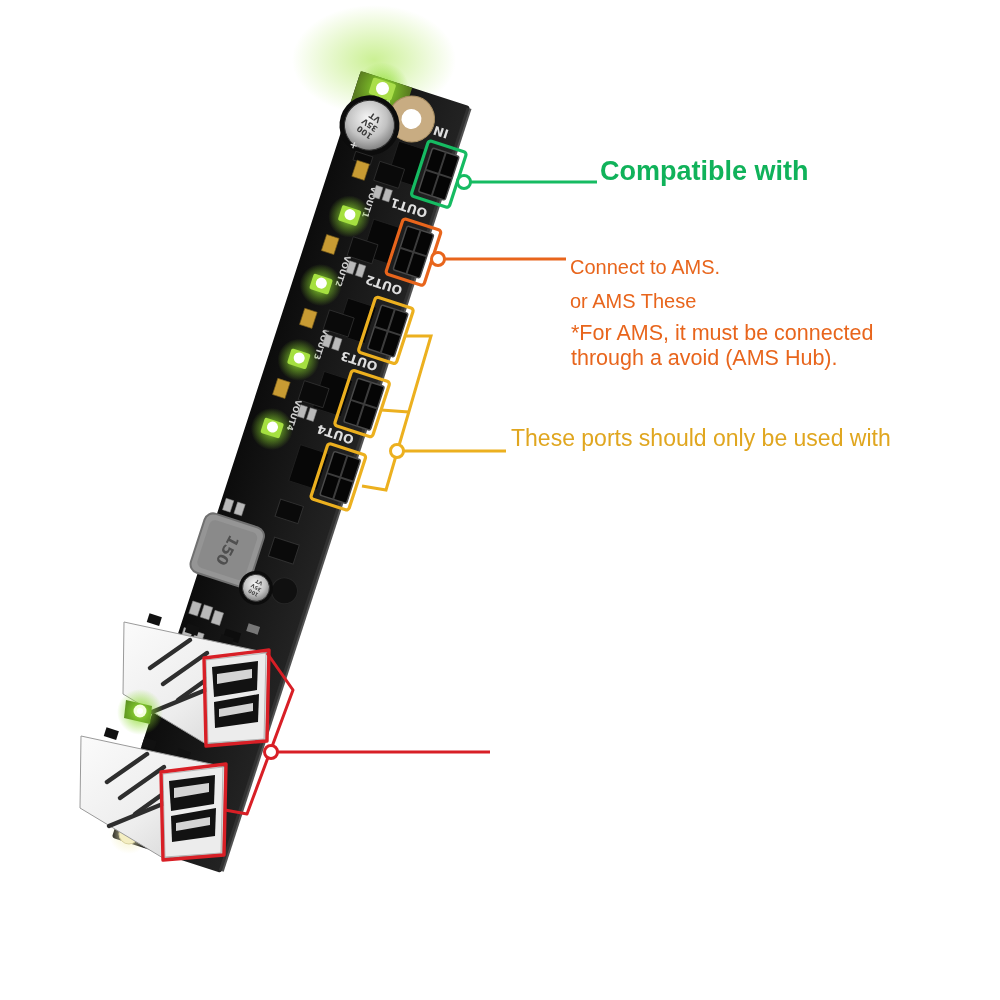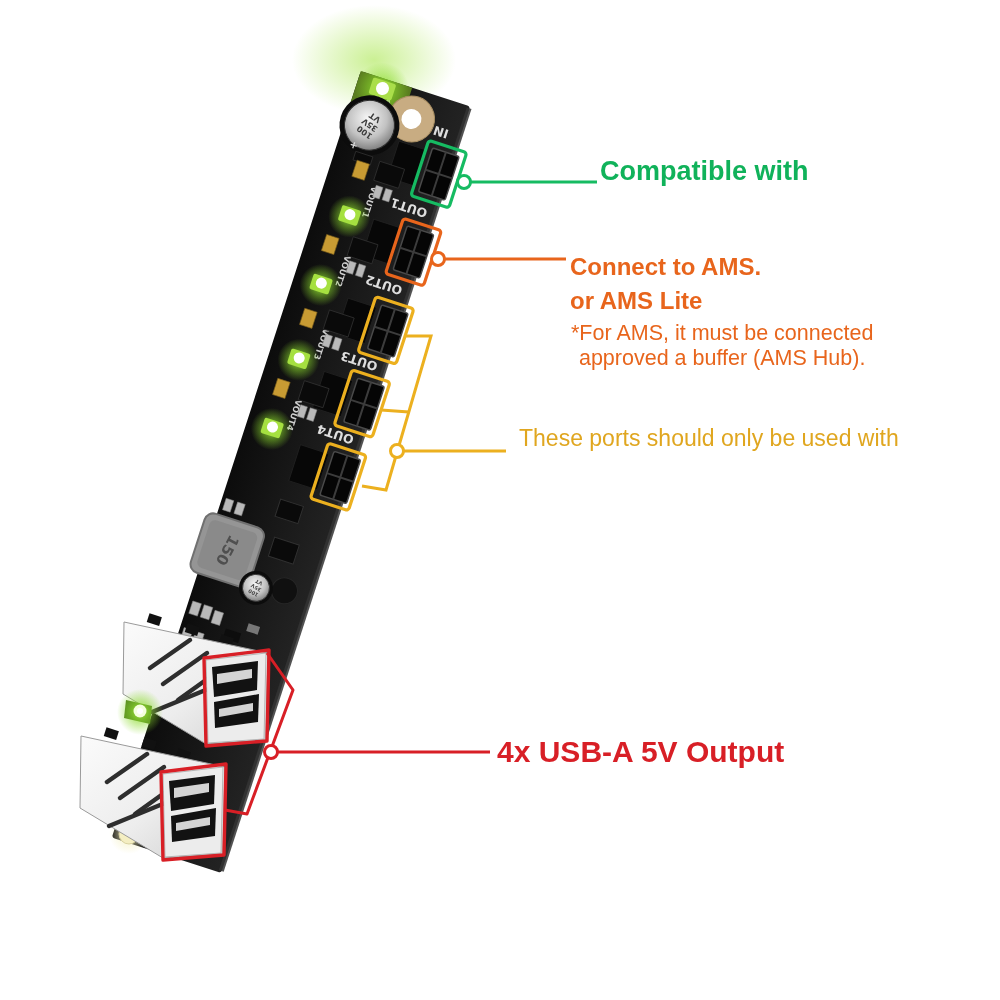--- a/index.html
+++ b/index.html
@@ -1,23 +1,23 @@
 <!DOCTYPE html>
 <html><head>
 <meta charset="utf-8">
 <style>
   html,body{margin:0;padding:0;background:#ffffff;}
   #canvas{position:relative;width:1000px;height:1000px;background:#ffffff;overflow:hidden;
           font-family:"Liberation Sans", sans-serif;}
   svg{position:absolute;left:0;top:0;}
   .note{position:absolute;white-space:nowrap;}
   .compat{left:600px;top:156px;color:#10b25a;font-size:27px;font-weight:600;line-height:31px;text-align:right;}
-  .ams-head{left:570px;top:250px;color:#e8651c;font-size:24px;font-weight:700;line-height:34px;}
-  .ams-note{left:571px;top:321px;color:#e8651c;font-size:21.5px;font-weight:400;line-height:25px;text-align:center;}
-  .warn{left:511px;top:426px;color:#e0a61f;font-size:23px;font-weight:500;line-height:25.5px;margin-left:8px;}
+  .ams-head{left:570px;top:250px;color:#e8651c;font-size:20px;font-weight:400;line-height:34px;}
+  .ams-note{left:571px;top:321px;color:#e8651c;font-size:21.5px;font-weight:400;line-height:25px;}
+  .warn{left:511px;top:426px;color:#e0a61f;font-size:23px;font-weight:500;line-height:25.5px;}
   .usb-note{left:497px;top:736px;color:#d81f26;font-size:30px;font-weight:700;line-height:32px;}
   .silk{font-family:"DejaVu Sans", sans-serif;font-weight:bold;fill:#dedede;}
 </style>
 </head>
 <body>
 
 <div id="canvas">
 
 <svg width="1000" height="1000" viewBox="0 0 1000 1000">
   <defs>
@@ -292,28 +292,25 @@
     <circle cx="271" cy="752" r="6.5" fill="#ffffff" stroke-width="3"></circle>
   </g>
 </svg>
 
 <div class="note compat">
   <div>Compatible with</div>
 </div>
 
 <div class="note ams-head">
   <div>Connect to AMS.</div>
-  <div>or AMS Lite</div>
+  <div>or AMS These</div>
 </div>
 <div class="note ams-note">
   <div>*For AMS, it must be connected</div>
-  <div>approved a buffer (AMS Hub).</div>
+  <div>through a avoid (AMS Hub).</div>
 </div>
 
 <div class="note warn">
   <div>These ports should only be used with</div>
 </div>
 
-<div class="note usb-note">
-  <div>4x USB-A 5V Output</div>
-</div>
 
 </div>
 
 </body></html>

